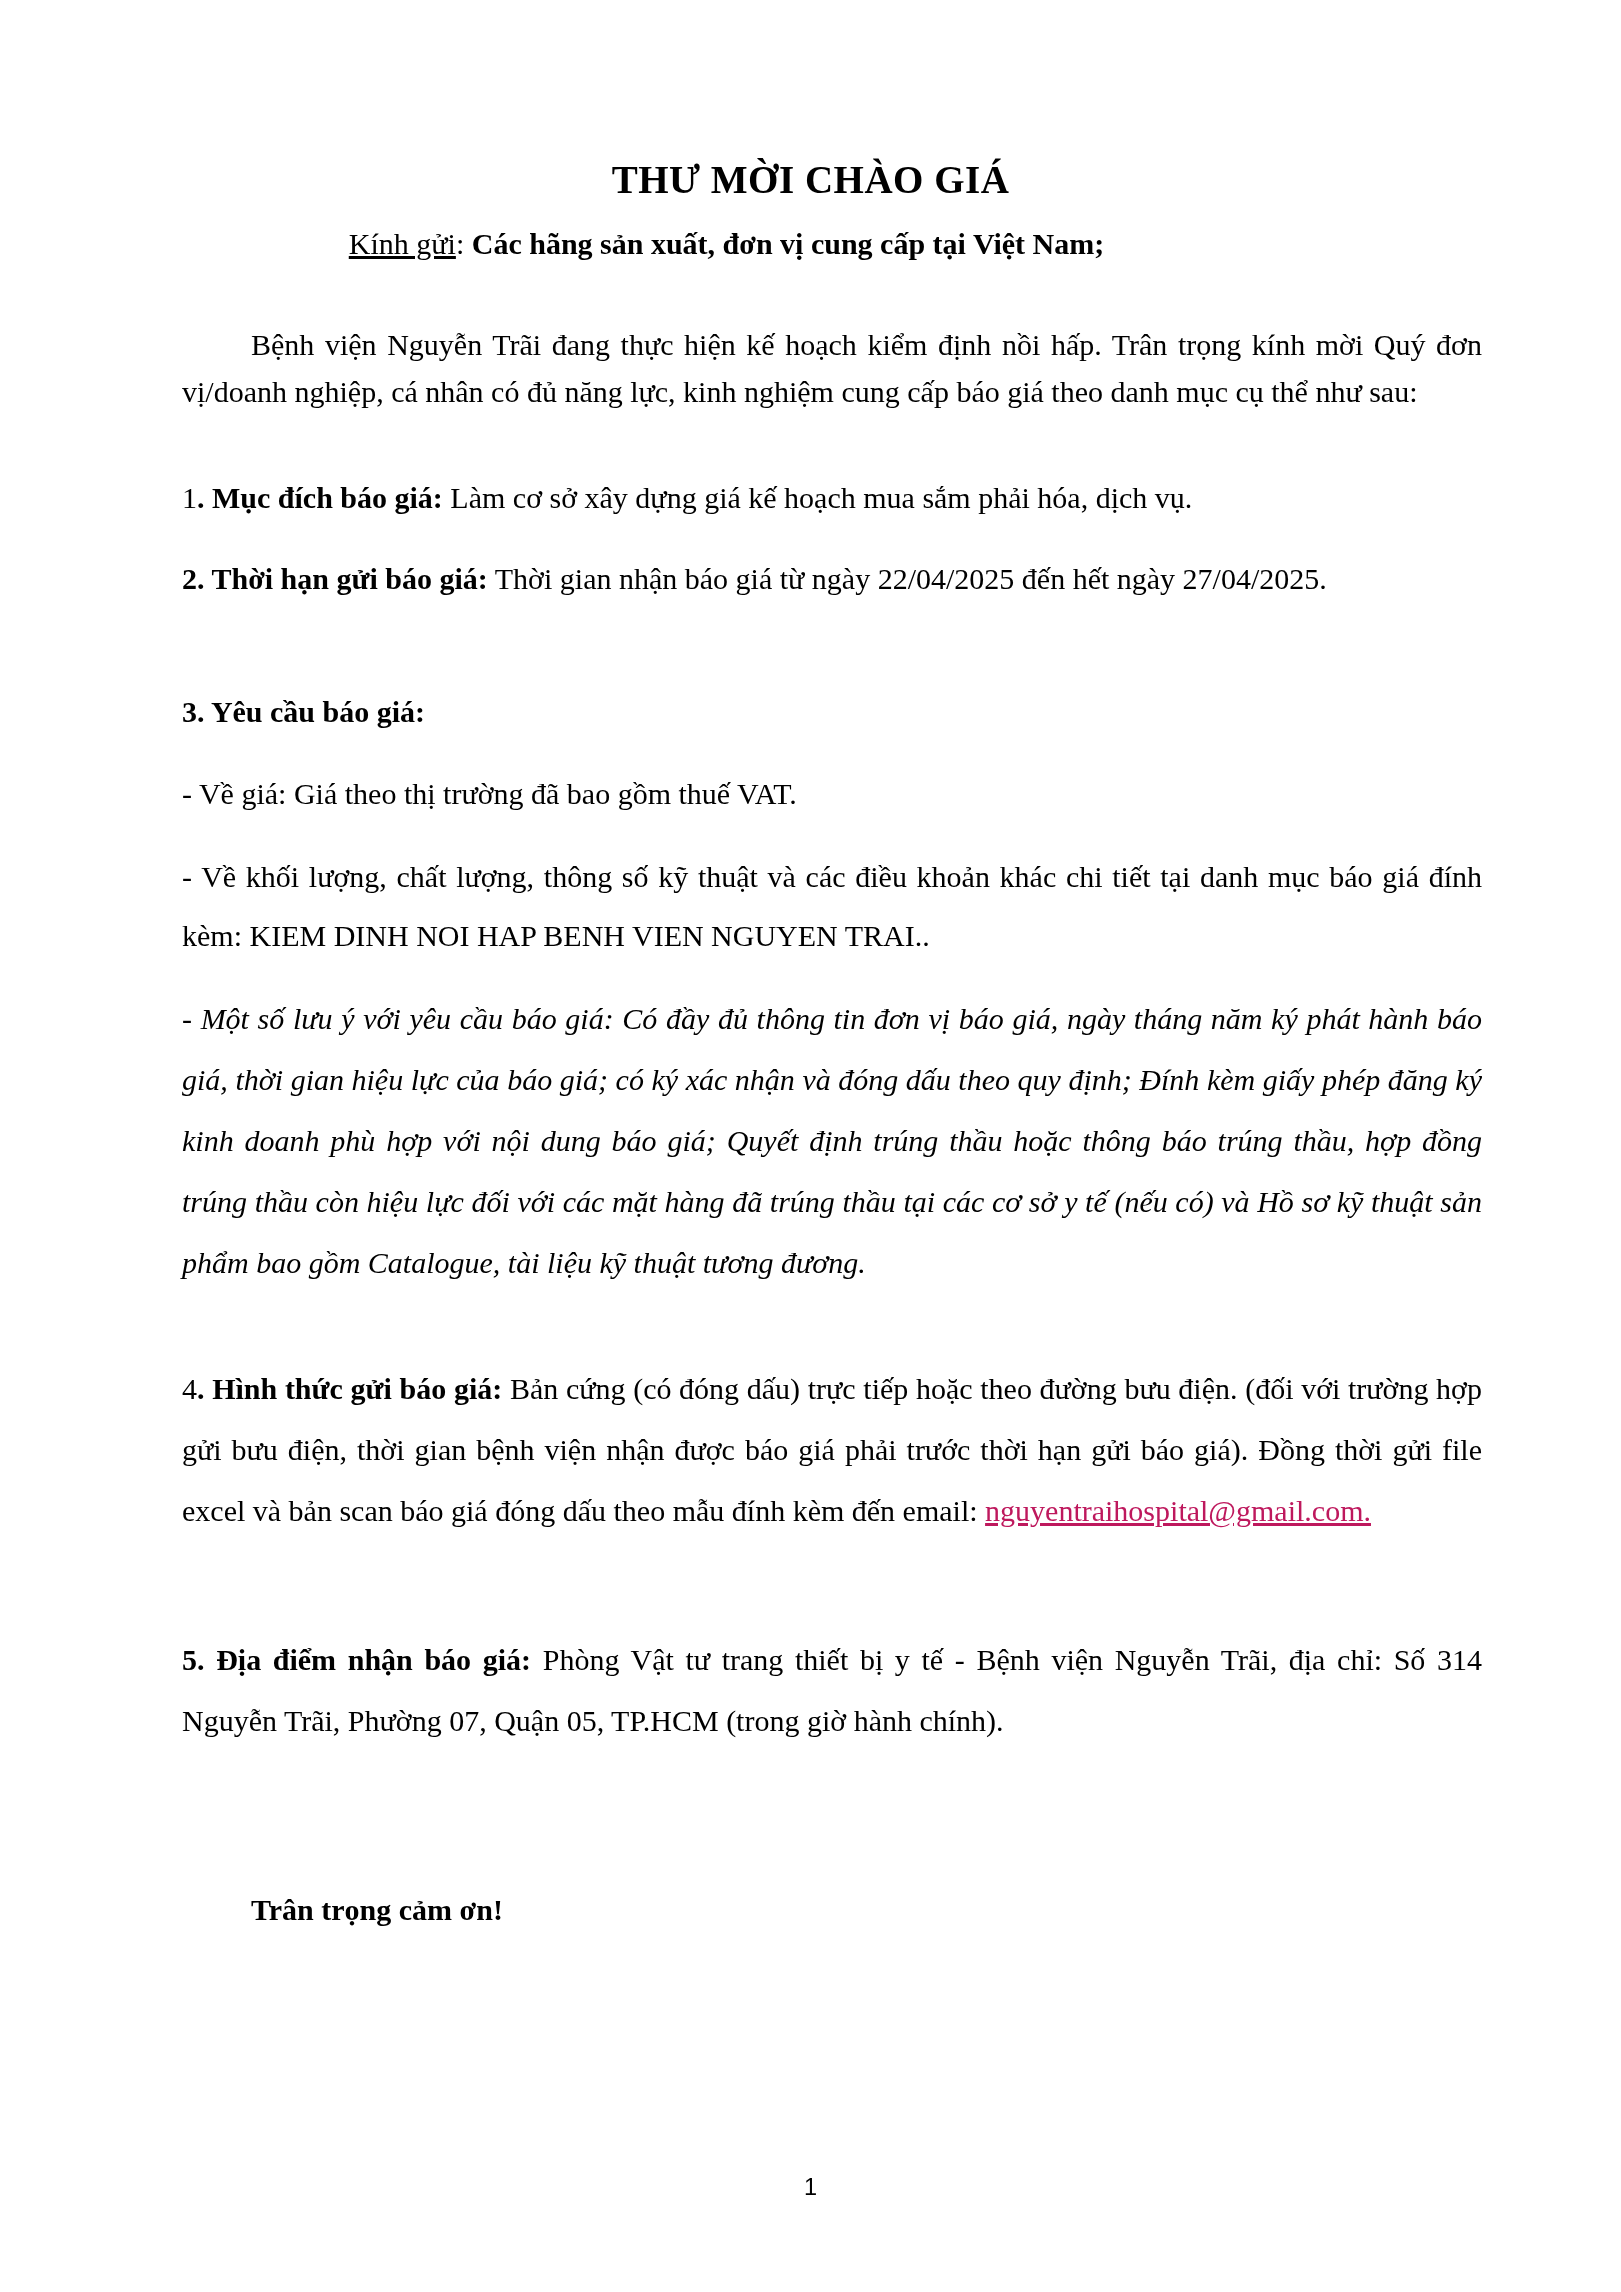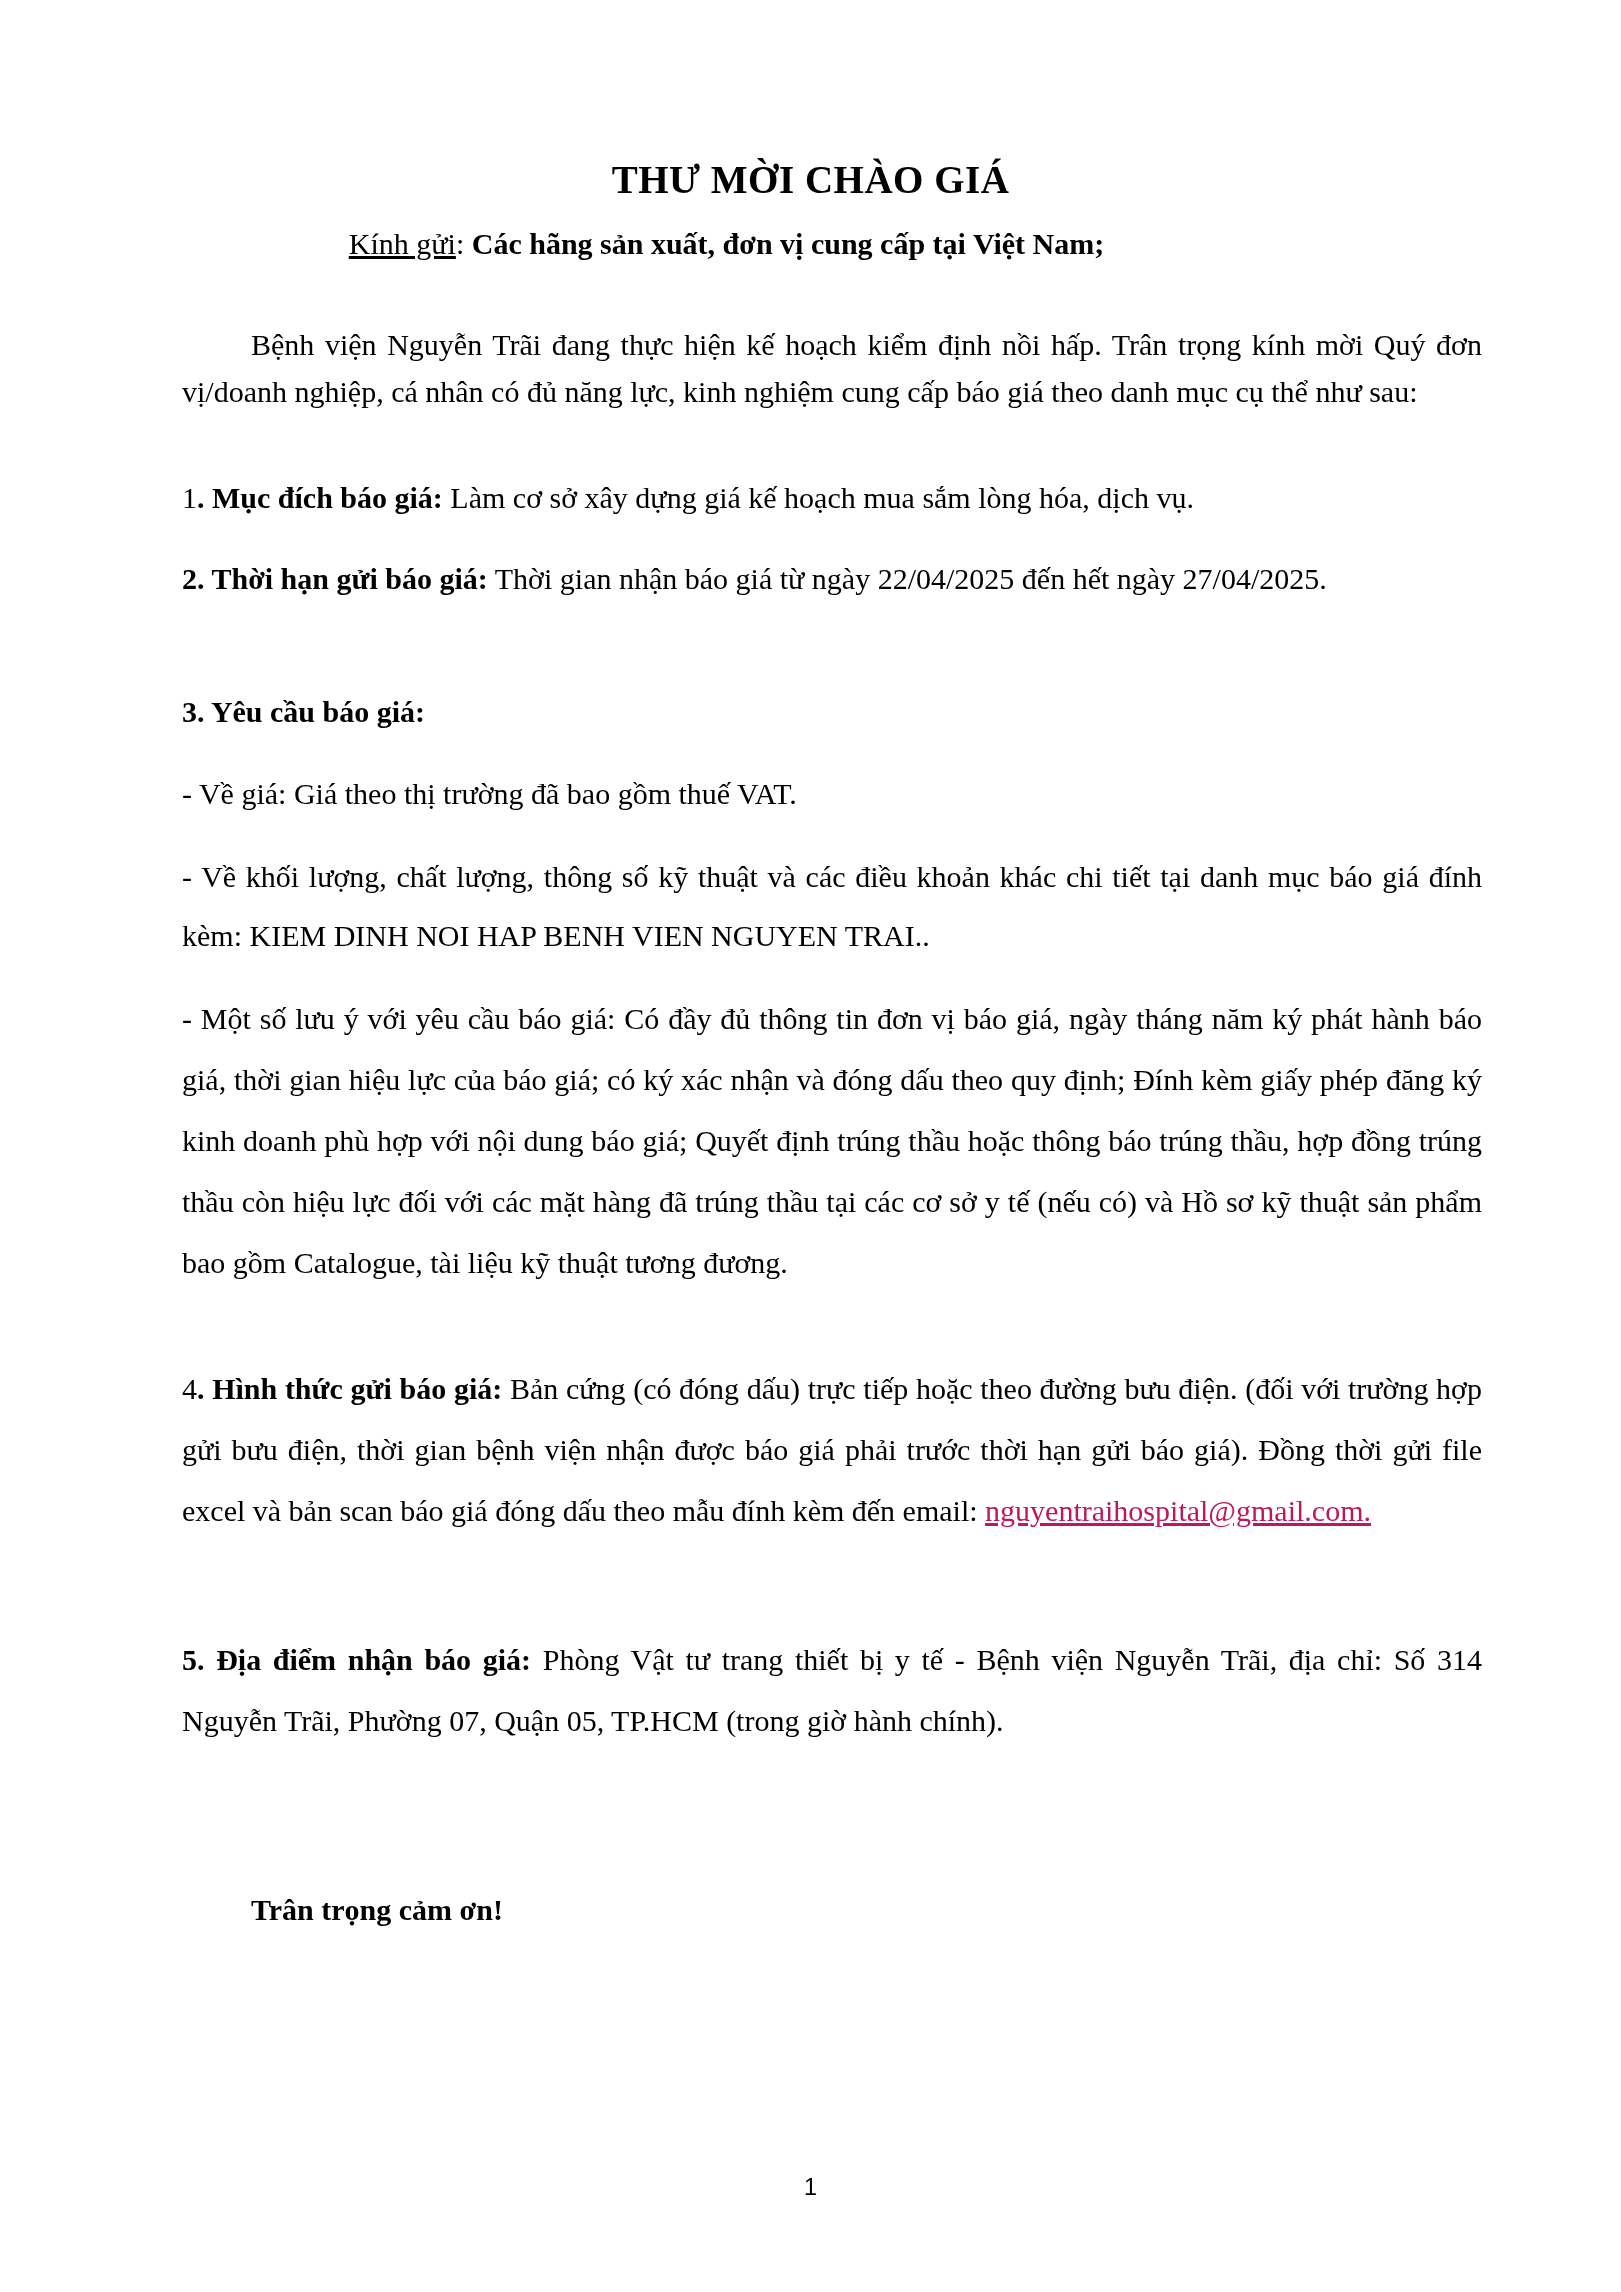--- a/index.html
+++ b/index.html
@@ -41,40 +41,40 @@
 
   <div class="recipient">
     <span class="lbl">Kính gửi</span><span>: </span><span class="val">Các hãng sản xuất, đơn vị cung cấp tại Việt Nam;</span>
   </div>
 
   <div class="body" style="top:321px;">
     <p class="p indent">Bệnh viện Nguyễn Trãi đang thực hiện kế hoạch kiểm định nồi hấp. Trân trọng kính mời Quý đơn vị/doanh nghiệp, cá nhân có đủ năng lực, kinh nghiệm cung cấp báo giá theo danh mục cụ thể như sau:</p>
   </div>
 
   <div class="body" style="top:474px;">
-    <p class="p"><span>1</span><span class="b">. Mục đích báo giá:</span><span> Làm cơ sở xây dựng giá kế hoạch mua sắm lòng hóa, dịch vụ.</span></p>
+    <p class="p"><span>1</span><span class="b">. Mục đích báo giá:</span><span> Làm cơ sở xây dựng giá kế hoạch mua sắm phải hóa, dịch vụ.</span></p>
   </div>
 
   <div class="body" style="top:549px; line-height:59px;">
     <p class="p"><span class="b">2. Thời hạn gửi báo giá:</span><span> Thời gian nhận báo giá từ ngày 22/04/2025 đến hết ngày 27/04/2025.</span></p>
   </div>
 
   <div class="body" style="top:688px;">
     <p class="p b">3. Yêu cầu báo giá:</p>
   </div>
 
   <div class="body" style="top:847px; line-height:59px;">
     <p class="p">- Về khối lượng, chất lượng, thông số kỹ thuật và các điều khoản khác chi tiết tại danh mục báo giá đính kèm: KIEM DINH NOI HAP BENH VIEN NGUYEN TRAI..</p>
   </div>
 
   <div class="body" style="top:770px;">
     <p class="p">- Về giá: Giá theo thị trường đã bao gồm thuế VAT.</p>
   </div>
 
-  <div class="body" style="top:988px; line-height:61px;">
+  <div class="body" style="top:988px; line-height:61px;font-style:italic;">
     <p class="p">- Một số lưu ý với yêu cầu báo giá: Có đầy đủ thông tin đơn vị báo giá, ngày tháng năm ký phát hành báo giá, thời gian hiệu lực của báo giá; có ký xác nhận và đóng dấu theo quy định; Đính kèm giấy phép đăng ký kinh doanh phù hợp với nội dung báo giá; Quyết định trúng thầu hoặc thông báo trúng thầu, hợp đồng trúng thầu còn hiệu lực đối với các mặt hàng đã trúng thầu tại các cơ sở y tế (nếu có) và Hồ sơ kỹ thuật sản phẩm bao gồm Catalogue, tài liệu kỹ thuật tương đương.</p>
   </div>
 
   <div class="body" style="top:1358px; line-height:61px;">
     <p class="p"><span>4</span><span class="b">. Hình thức gửi báo giá:</span><span> Bản cứng (có đóng dấu) trực tiếp hoặc theo đường bưu điện. (đối với trường hợp gửi bưu điện, thời gian bệnh viện nhận được báo giá phải trước thời hạn gửi báo giá). Đồng thời gửi file excel và bản scan báo giá đóng dấu theo mẫu đính kèm đến email: </span><a class="link">nguyentraihospital@gmail.com.</a></p>
   </div>
 
   <div class="body" style="top:1629px; line-height:61px;">
     <p class="p"><span class="b">5. Địa điểm nhận báo giá:</span><span> Phòng Vật tư trang thiết bị y tế - Bệnh viện Nguyễn Trãi, địa chỉ: Số 314 Nguyễn Trãi, Phường 07, Quận 05, TP.HCM (trong giờ hành chính).</span></p>
   </div>

